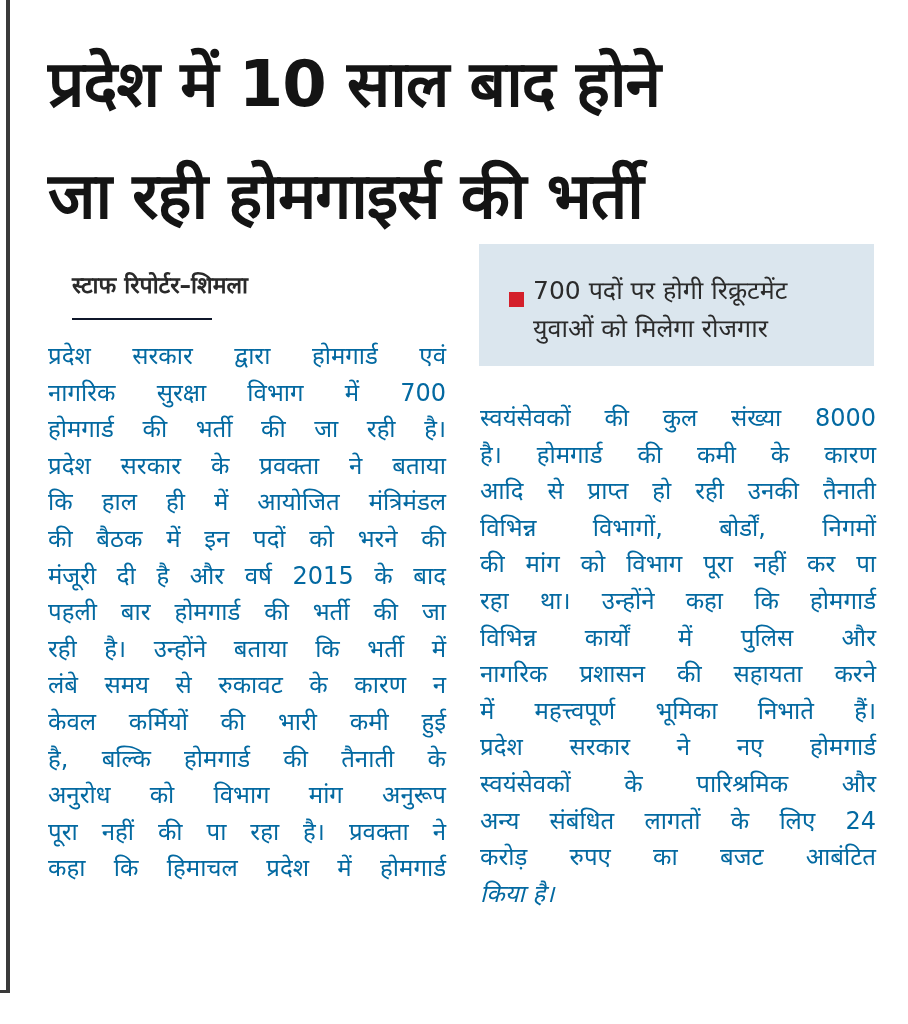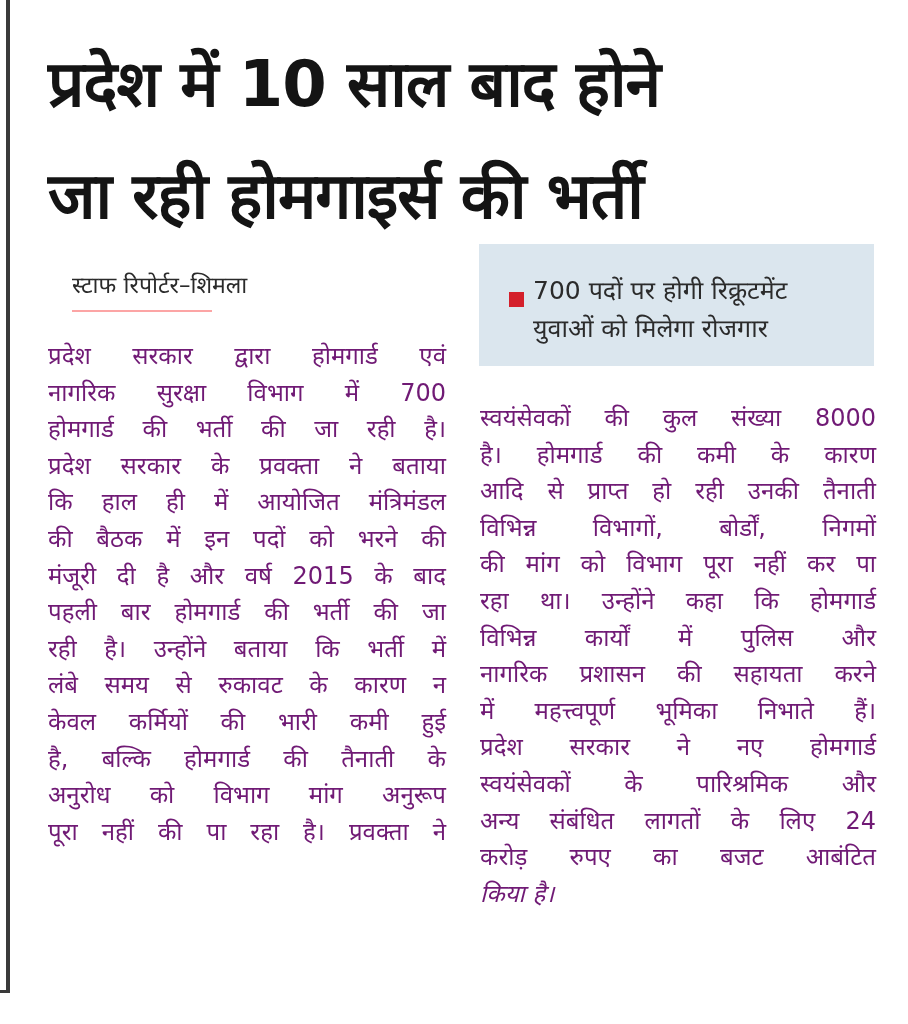--- a/index.html
+++ b/index.html
@@ -15,37 +15,37 @@
   }
   .headline {
     position:absolute; left:40px; top:20px; width:850px;
     font-family: "DejaVu Sans", sans-serif; font-weight:bold;
     font-size:64px; line-height:112px; color:#141414; letter-spacing:-1px;
     white-space:nowrap;
   }
   .headline .line { display:block; }
   .byline {
     position:absolute; left:72px; top:268px; width:140px;
-    font-size:23px; font-weight:normal; color:#2a2a2a; white-space:nowrap;
-    padding-bottom:10px; border-bottom:2px solid #fca5a5;
+    font-size:23px; font-weight:bold; color:#2a2a2a; white-space:nowrap;
+    padding-bottom:18px; border-bottom:2px solid #0f172a;
   }
   .highlight {
     position:absolute; left:479px; top:244px; width:395px; height:122px;
     background:#dbe6ee; box-sizing:border-box; padding:28px 0 0 26px;
   }
   .highlight .bullet {
     position:absolute; left:30px; top:48px; width:15px; height:15px; background:#d4202b;
   }
   .highlight .hl-line {
     display:block; font-size:25px; line-height:38px; color:#2b2b2b; white-space:nowrap;
   }
   .highlight .hl-line.first { padding-left:28px; }
   .highlight .hl-line.second { padding-left:28px; }
   .col {
-    position:absolute; font-size:24px; line-height:36.6px; color:#701a75;
+    position:absolute; font-size:24px; line-height:36.6px; color:#0369a1;
   }
   .col .row { display:block; white-space:nowrap; text-align:justify; text-align-last:justify; }
   .col-left { left:48px; top:338px; width:398px; }
   .col-right { left:480px; top:400px; width:396px; }
   .col-right .row.last { text-align-last:left;font-style:italic; }
 </style>
 </head>
 <body>
 
 <div class="frame-left"></div>
@@ -72,20 +72,21 @@
   <span class="row">कि हाल ही में आयोजित मंत्रिमंडल</span>
   <span class="row">की बैठक में इन पदों को भरने की</span>
   <span class="row">मंजूरी दी है और वर्ष 2015 के बाद</span>
   <span class="row">पहली बार होमगार्ड की भर्ती की जा</span>
   <span class="row">रही है। उन्होंने बताया कि भर्ती में</span>
   <span class="row">लंबे समय से रुकावट के कारण न</span>
   <span class="row">केवल कर्मियों की भारी कमी हुई</span>
   <span class="row">है, बल्कि होमगार्ड की तैनाती के</span>
   <span class="row">अनुरोध को विभाग मांग अनुरूप</span>
   <span class="row">पूरा नहीं की पा रहा है। प्रवक्ता ने</span>
+  <span class="row">कहा कि हिमाचल प्रदेश में होमगार्ड</span>
 </div>
 
 <div class="col col-right">
   <span class="row">स्वयंसेवकों की कुल संख्या 8000</span>
   <span class="row">है। होमगार्ड की कमी के कारण</span>
   <span class="row">आदि से प्राप्त हो रही उनकी तैनाती</span>
   <span class="row">विभिन्न विभागों, बोर्डों, निगमों</span>
   <span class="row">की मांग को विभाग पूरा नहीं कर पा</span>
   <span class="row">रहा था। उन्होंने कहा कि होमगार्ड</span>
   <span class="row">विभिन्न कार्यों में पुलिस और</span>

